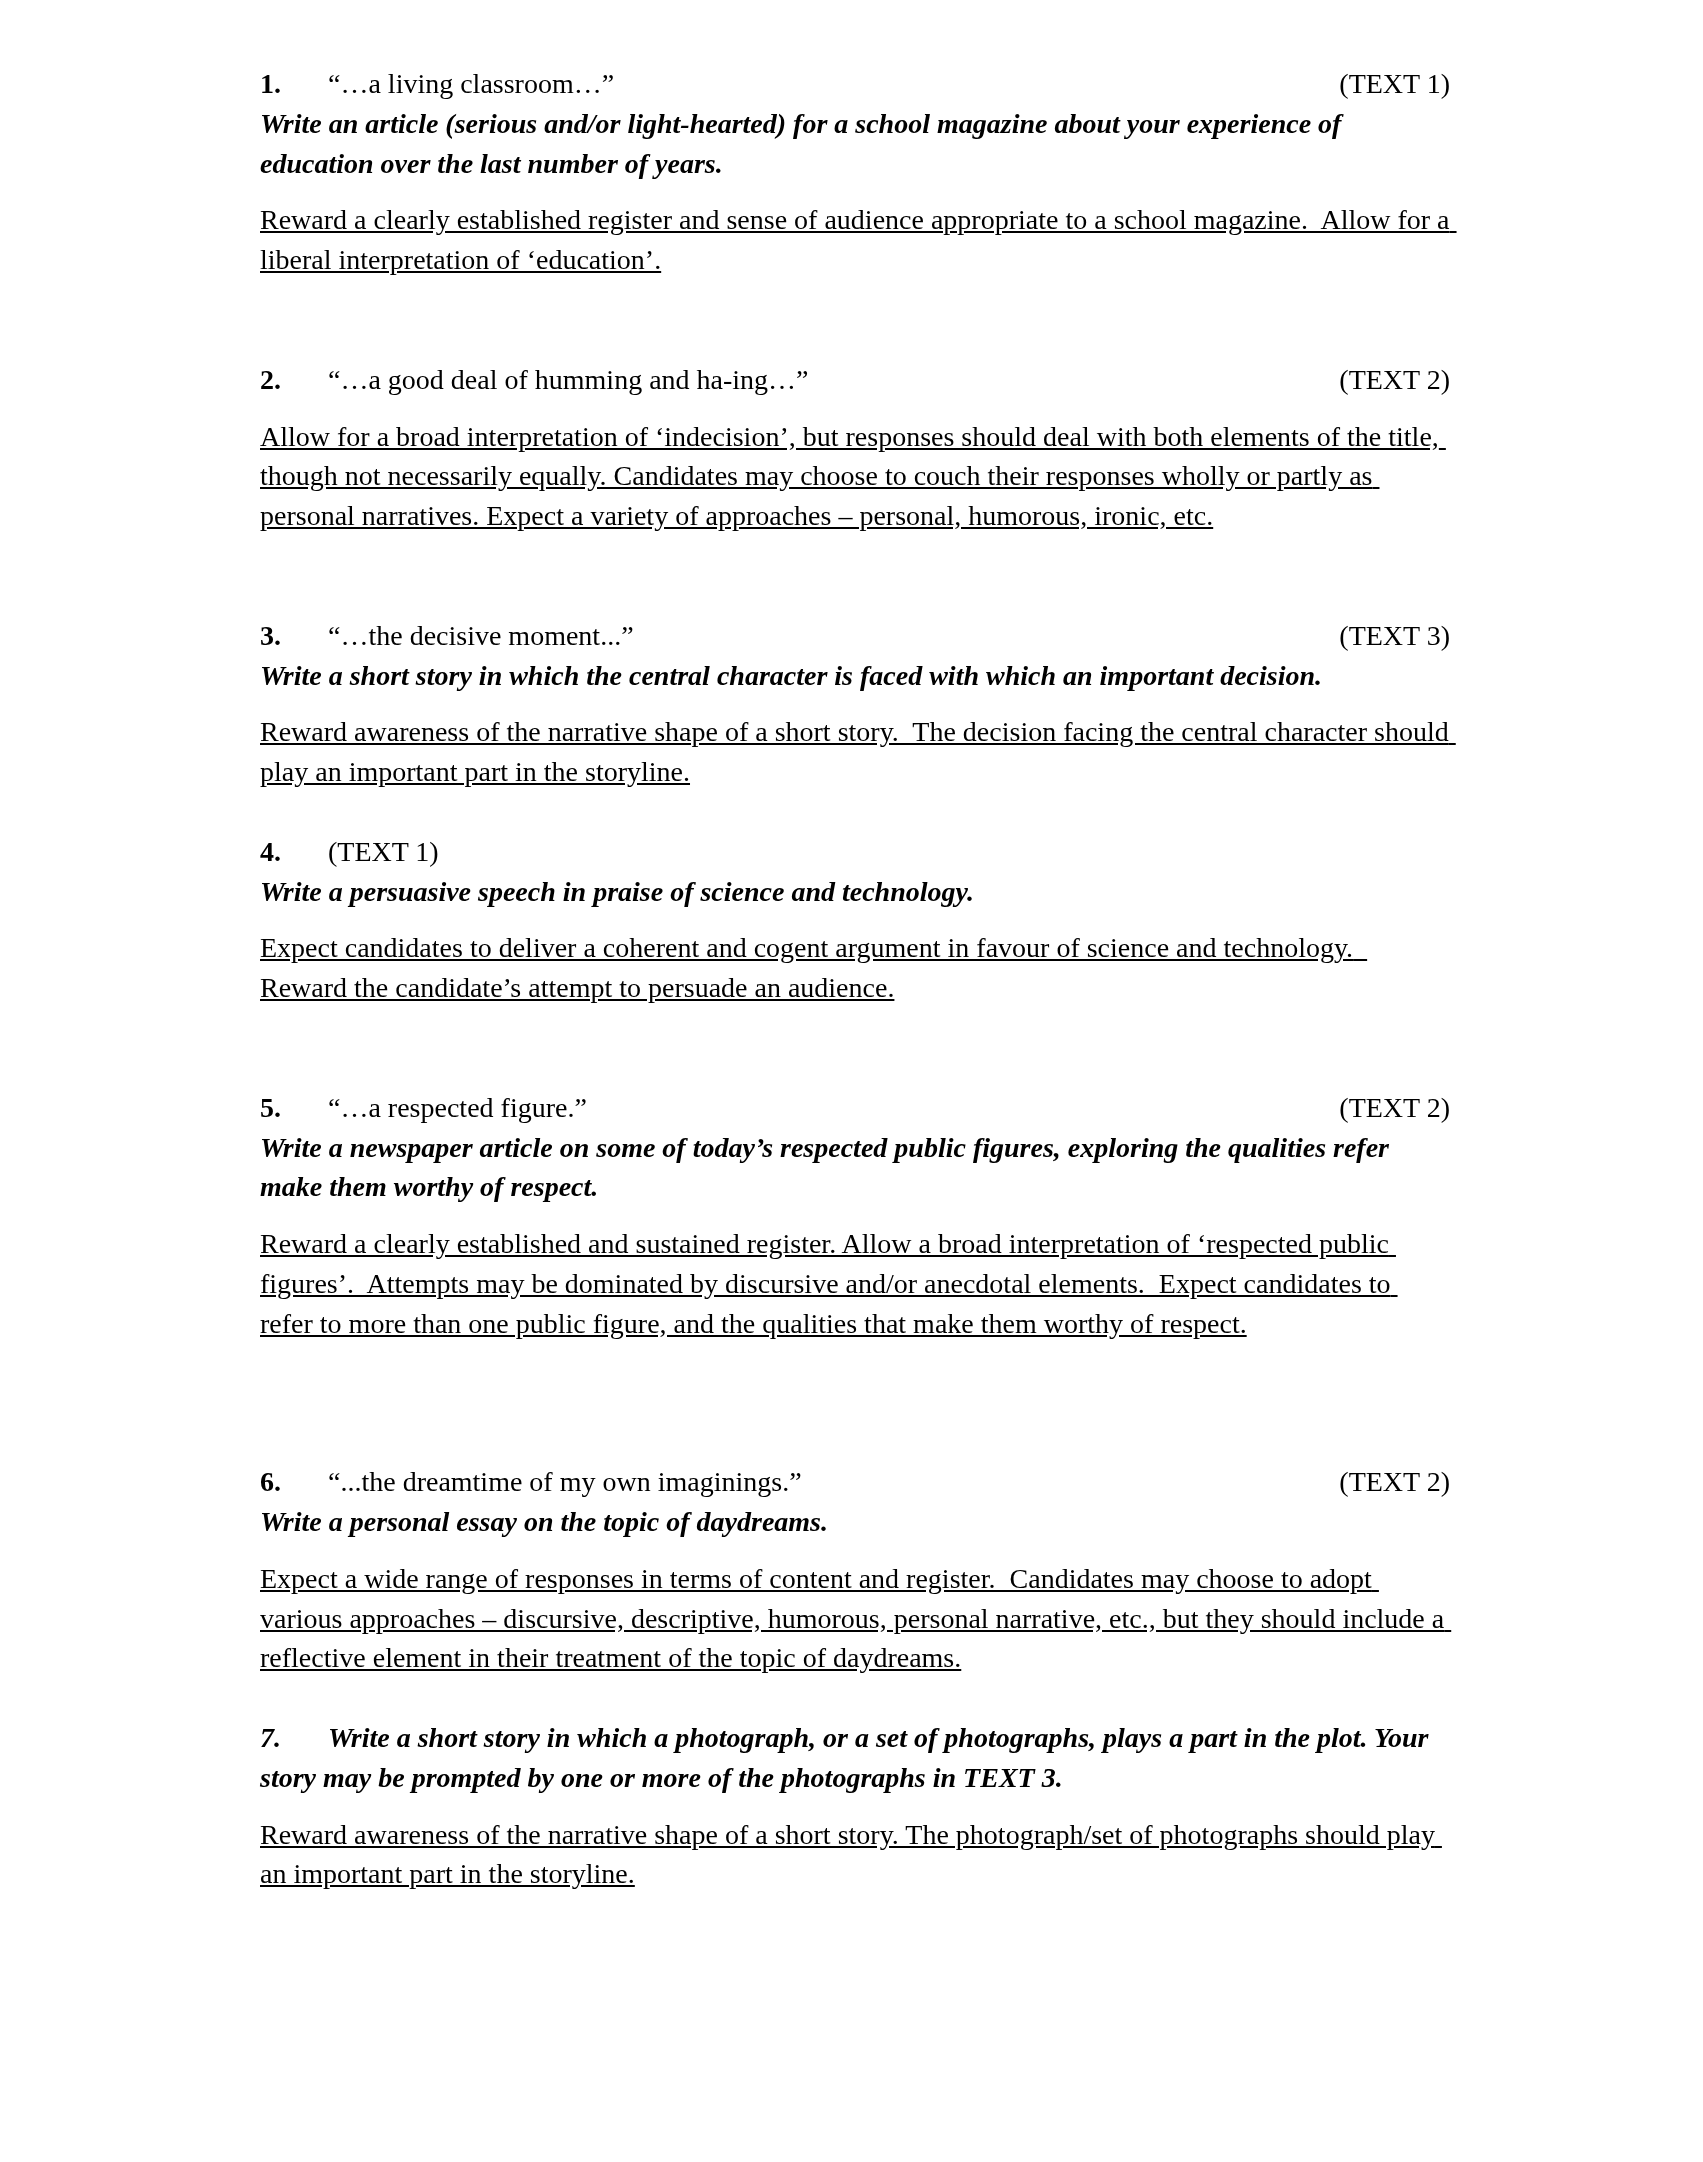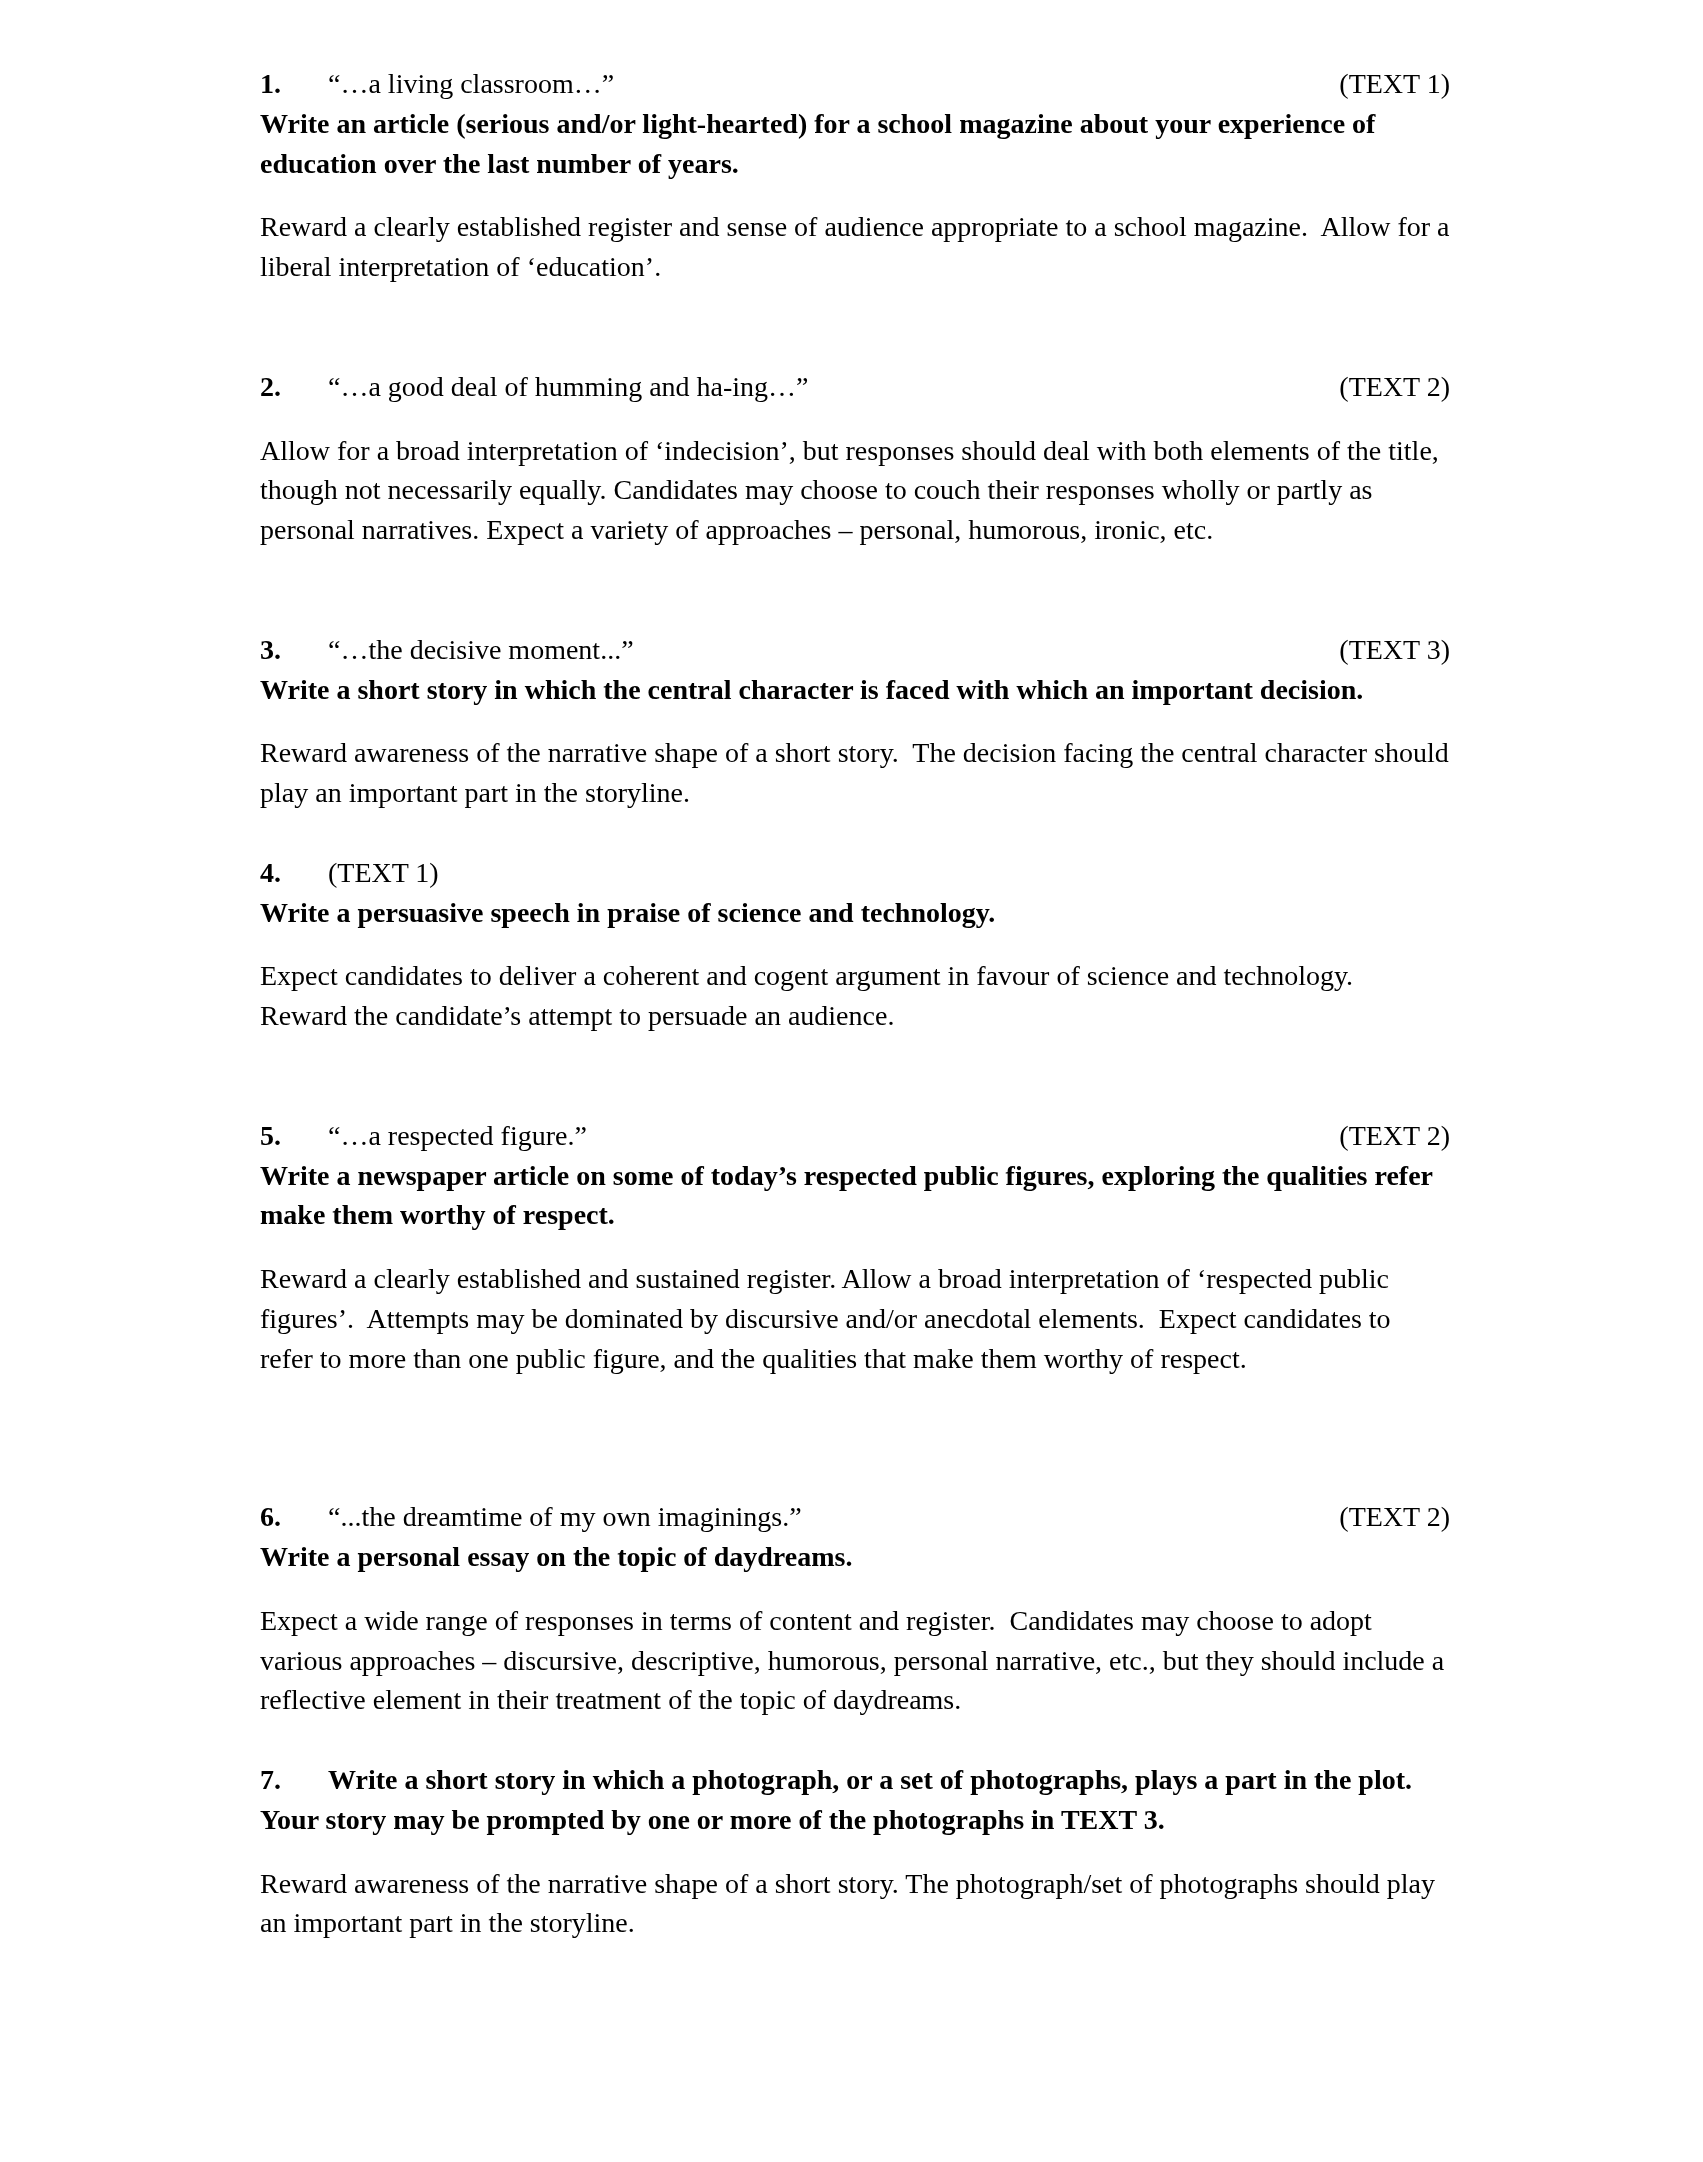--- a/index.html
+++ b/index.html
@@ -23,24 +23,26 @@
     flex: 0 0 68px;
     width: 68px;
     font-weight: bold;
   }
   .quote { flex: 1 1 auto; margin-top: 40px; }
   .textref { flex: 0 0 auto; }
   .prompt {
     margin: 0;
     font-weight: bold;
     white-space: pre-line;
+    font-style: italic;
   }
   .commentary {
-    margin: 24px 0 40px 0;
+    margin: 17px 0 40px 0;
     white-space: pre-wrap;
+    text-decoration: underline;
   }
   .extra-space { padding-top: 39px; }
   .prompt-num { display: none; }
   .inline-item .prompt-num {
     display: inline-block;
     width: 68px;
     font-weight: bold;
   }
 </style>
 </head>

